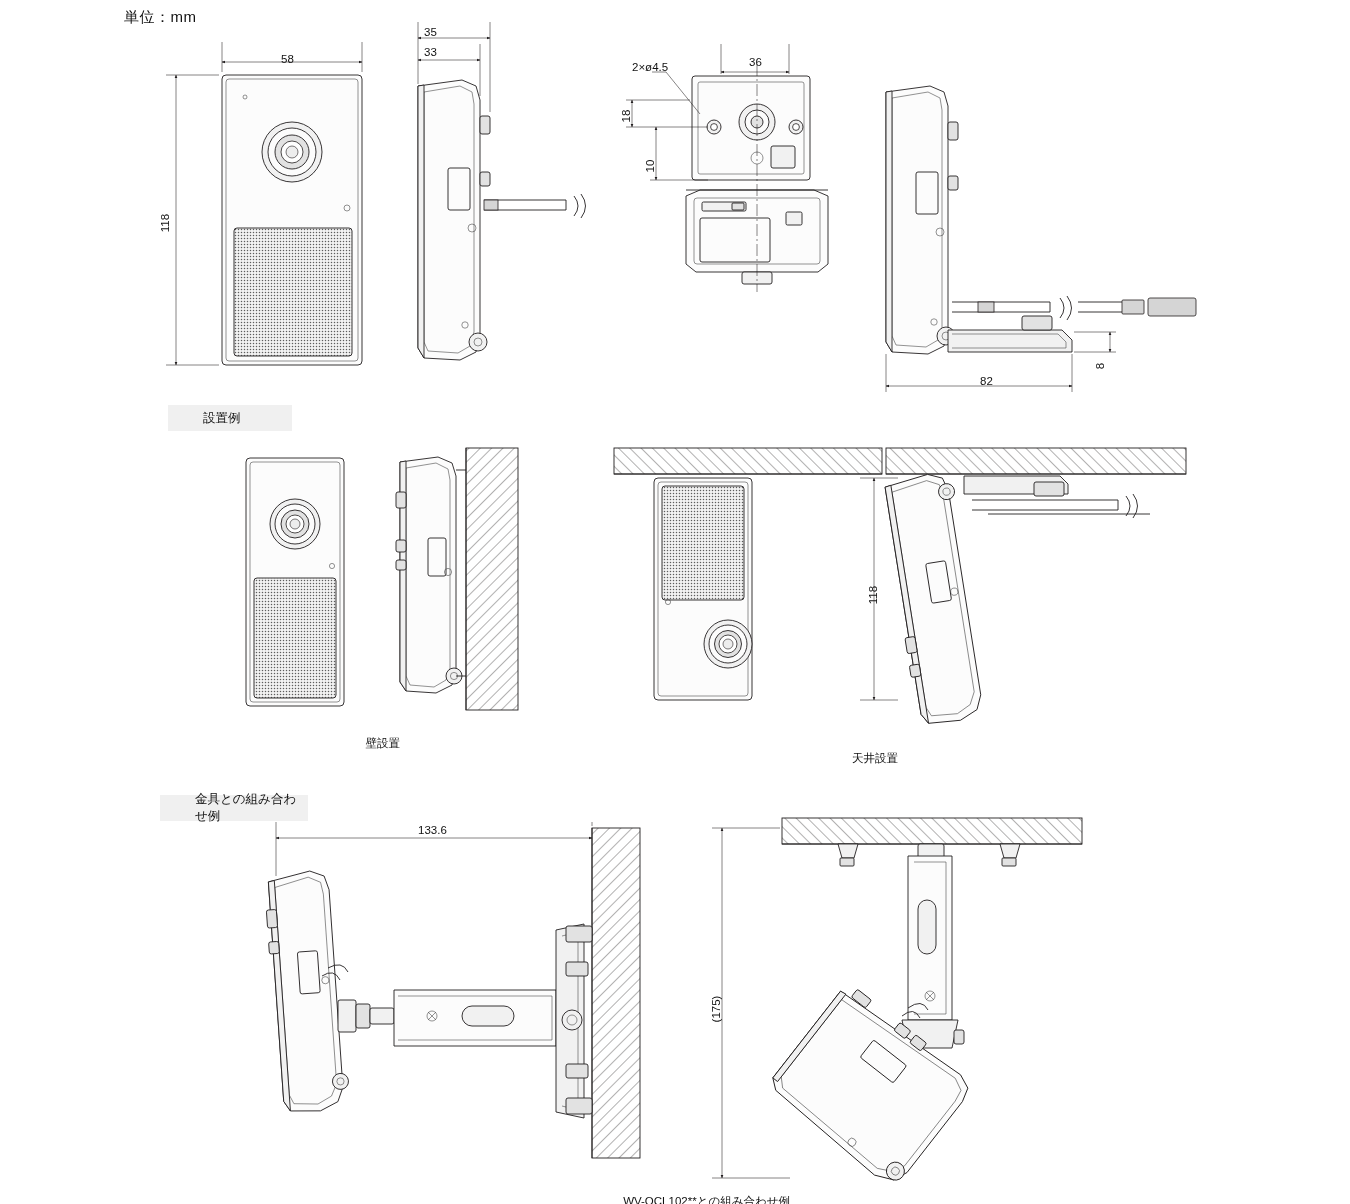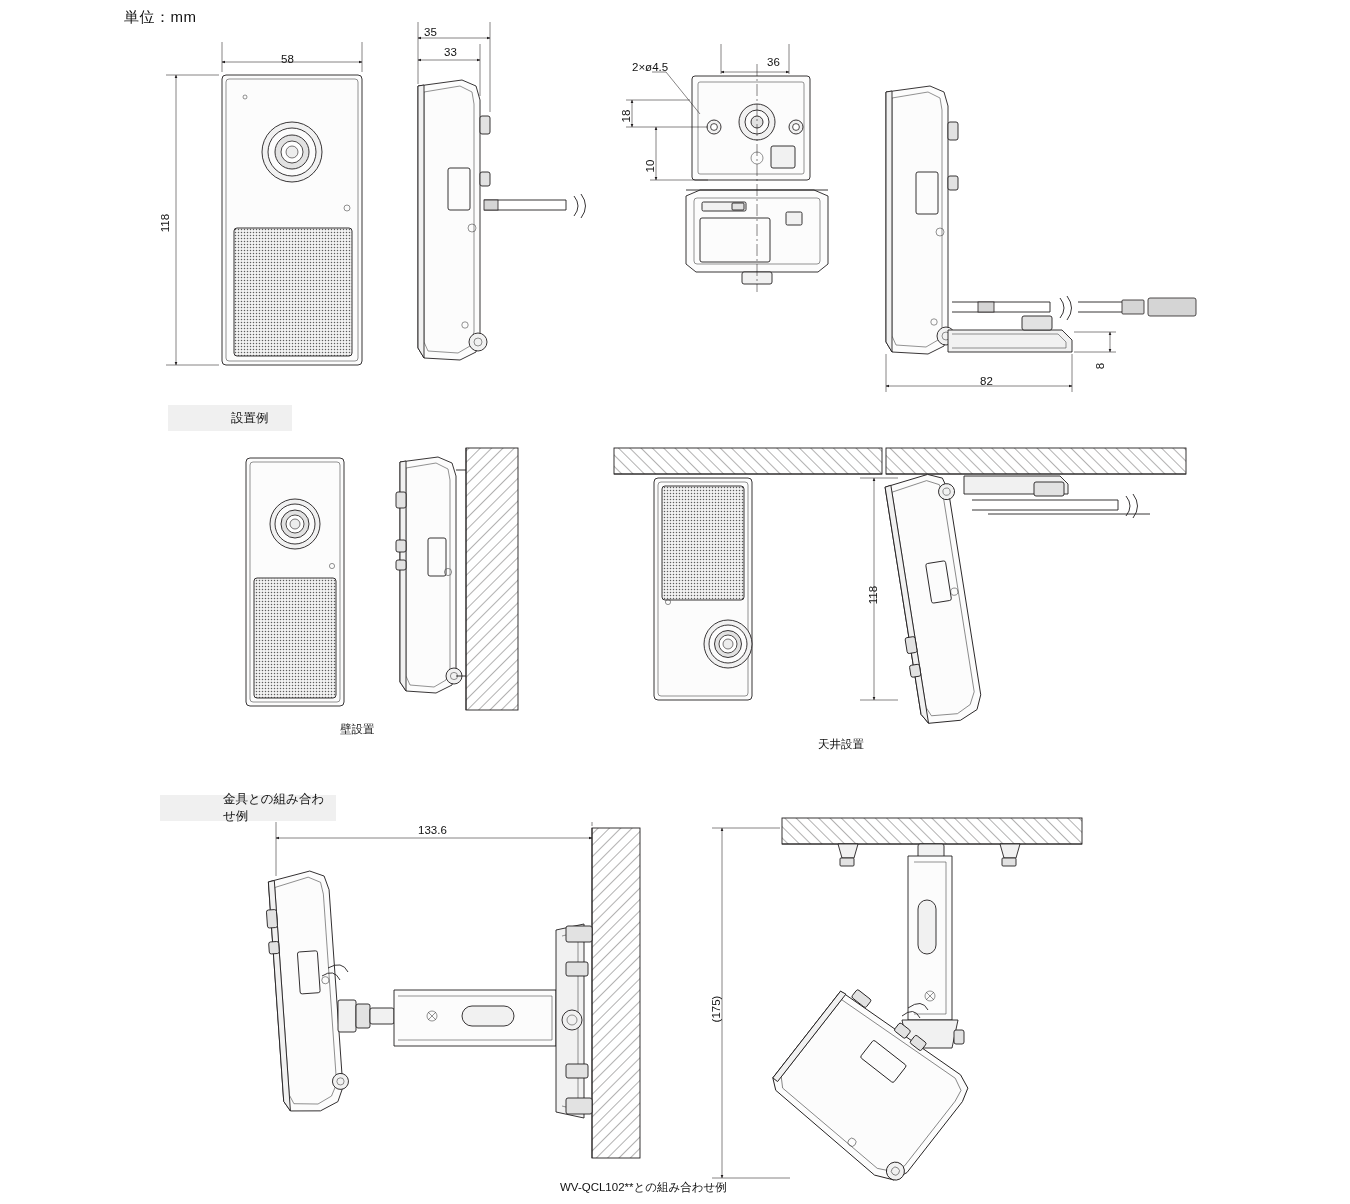--- a/index.html
+++ b/index.html
@@ -16,28 +16,29 @@
     position:absolute; left:124px; top:8px;
     font-size:15px; letter-spacing:0.5px;
   }
   .section-band {
     position:absolute;
     background:#f0f0f0;
     height:26px;
     display:flex; align-items:center;
     font-size:12.5px;
   }
-  .section-band span { padding-left:63px; }
+  .section-band span { padding-left:35px; }
   .band-install { left:168px; top:405px; width:124px; }
-  .band-bracket { left:160px; top:795px; width:176px; }
+  .band-bracket { left:160px; top:795px; width:148px; }
   .caption {
     position:absolute;
     font-size:11.5px;
-    text-align:left;
+    text-align:right;
     white-space:nowrap;
+    margin-top:14px;
   }
   .dim-text {
     position:absolute;
     font-size:11.5px;
     white-space:nowrap;
   }
   .dim-text.vert {
     transform:rotate(-90deg);
     transform-origin:50% 50%;
   }
@@ -77,22 +78,22 @@
   <span>金具との組み合わせ例</span>
 </div>
 
 <div class="caption" style="left:340px; top:722px; width:60px;">壁設置</div>
 <div class="caption" style="left:818px; top:737px; width:80px;">天井設置</div>
 <div class="caption" style="left:560px; top:1180px; width:230px;">WV-QCL102**との組み合わせ例</div>
 
 <div class="dim-text" style="left:281px; top:53px;">58</div>
 <div class="dim-text vert" style="left:156px; top:217px;">118</div>
 <div class="dim-text" style="left:424px; top:26px;">35</div>
-<div class="dim-text" style="left:444px; top:46px;">33</div>
-<div class="dim-text" style="left:749px; top:56px;margin-left:18px;">36</div>
+<div class="dim-text" style="left:424px; top:46px;">33</div>
+<div class="dim-text" style="left:749px; top:56px;">36</div>
 <div class="dim-text" style="left:632px; top:61px;">2×ø4.5</div>
 <div class="dim-text vert" style="left:620px; top:110px;">18</div>
 <div class="dim-text vert" style="left:644px; top:160px;">10</div>
 <div class="dim-text" style="left:980px; top:375px;">82</div>
 <div class="dim-text vert" style="left:1097px; top:360px;">8</div>
 <div class="dim-text vert" style="left:864px; top:589px;">118</div>
 <div class="dim-text" style="left:418px; top:824px;">133.6</div>
 <div class="dim-text vert" style="left:703px; top:1003px;">(175)</div>
 
 <div class="brandtext" style="left:268px; top:103px;">i-PRO</div>

